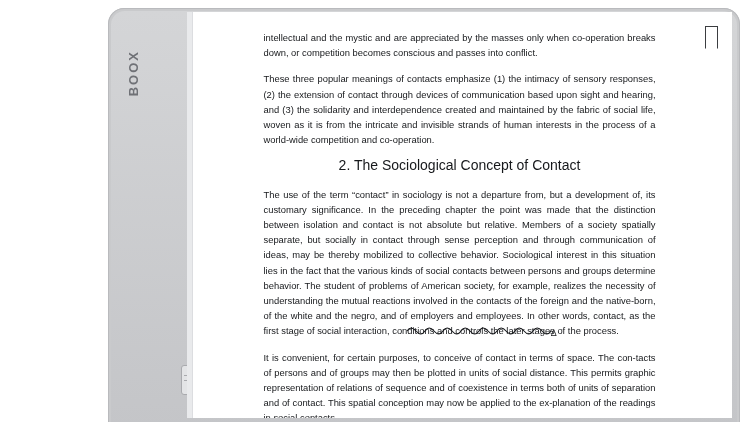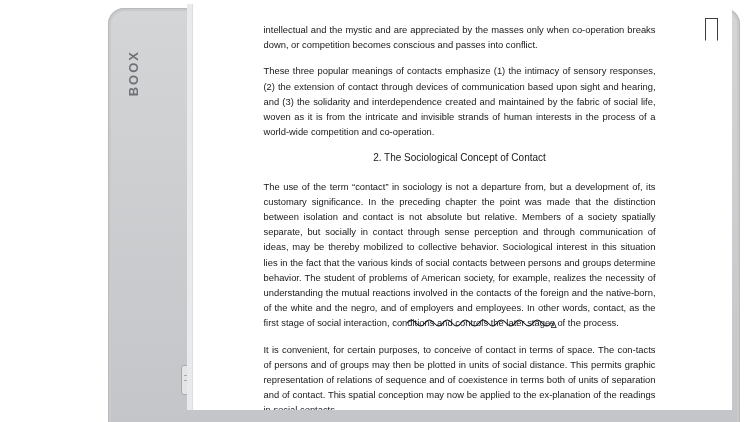--- a/index.html
+++ b/index.html
@@ -85,21 +85,21 @@
     height: 1px;
     background: #a9aaae;
   }
   .side-button::before { top: 9px; }
   .side-button::after  { top: 14px; }
 
   
   .screen {
     position: absolute;
     left: 187px;
-    top: 4px;
+    top: 12px;
     width: 545px;
     height: 406px;
     background: #ffffff;
     box-shadow: inset 0 0 0 1px #cfd0d2;
     overflow: hidden;
   }
   .screen-edge-left {
     position: absolute;
     left: 0;
     top: 0;
@@ -155,21 +155,21 @@
     margin: 0 auto;
   }
   .book-text p {
     margin: 0 0 11px 0;
   }
   .book-text p.tight {
     margin-bottom: 9px;
   }
   .heading {
     text-align: center;
-    font-size: 10px;
+    font-size: 14px;
     margin: 4px 0 13px 0;
     color: #16181b;
   }
   .italic { }
 
   
   .annotation {
     position: absolute;
     left: 213px;
     top: 312px;

